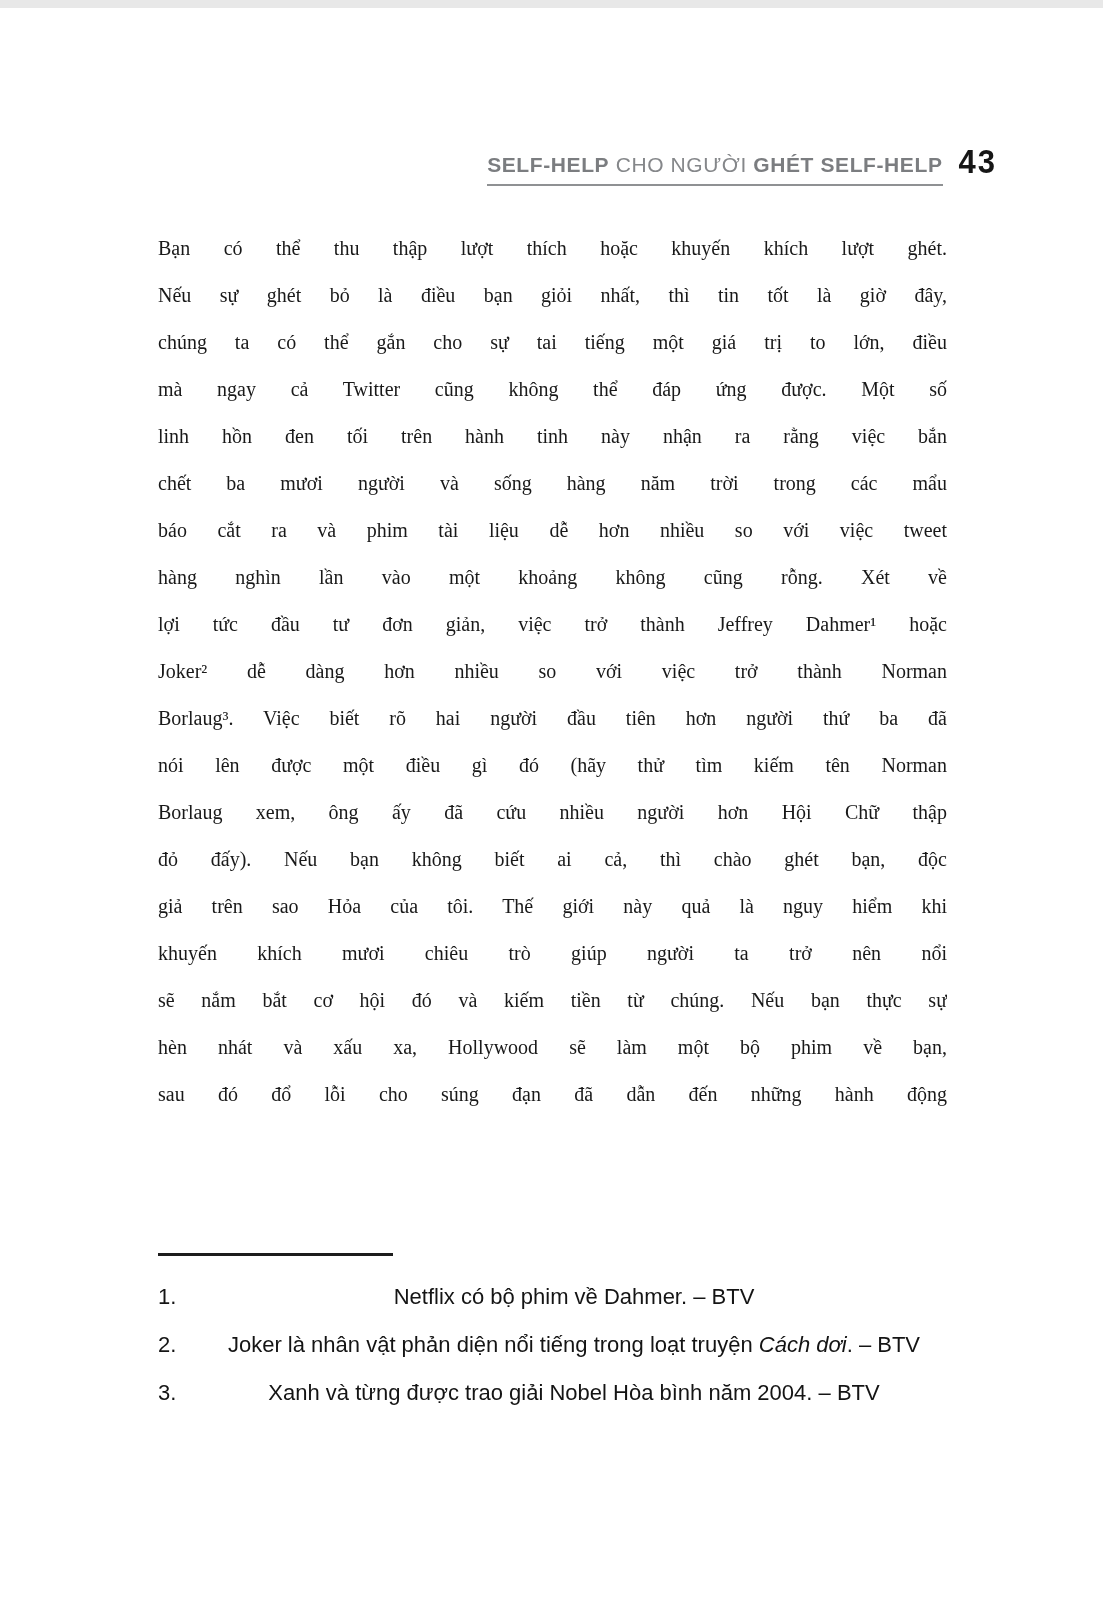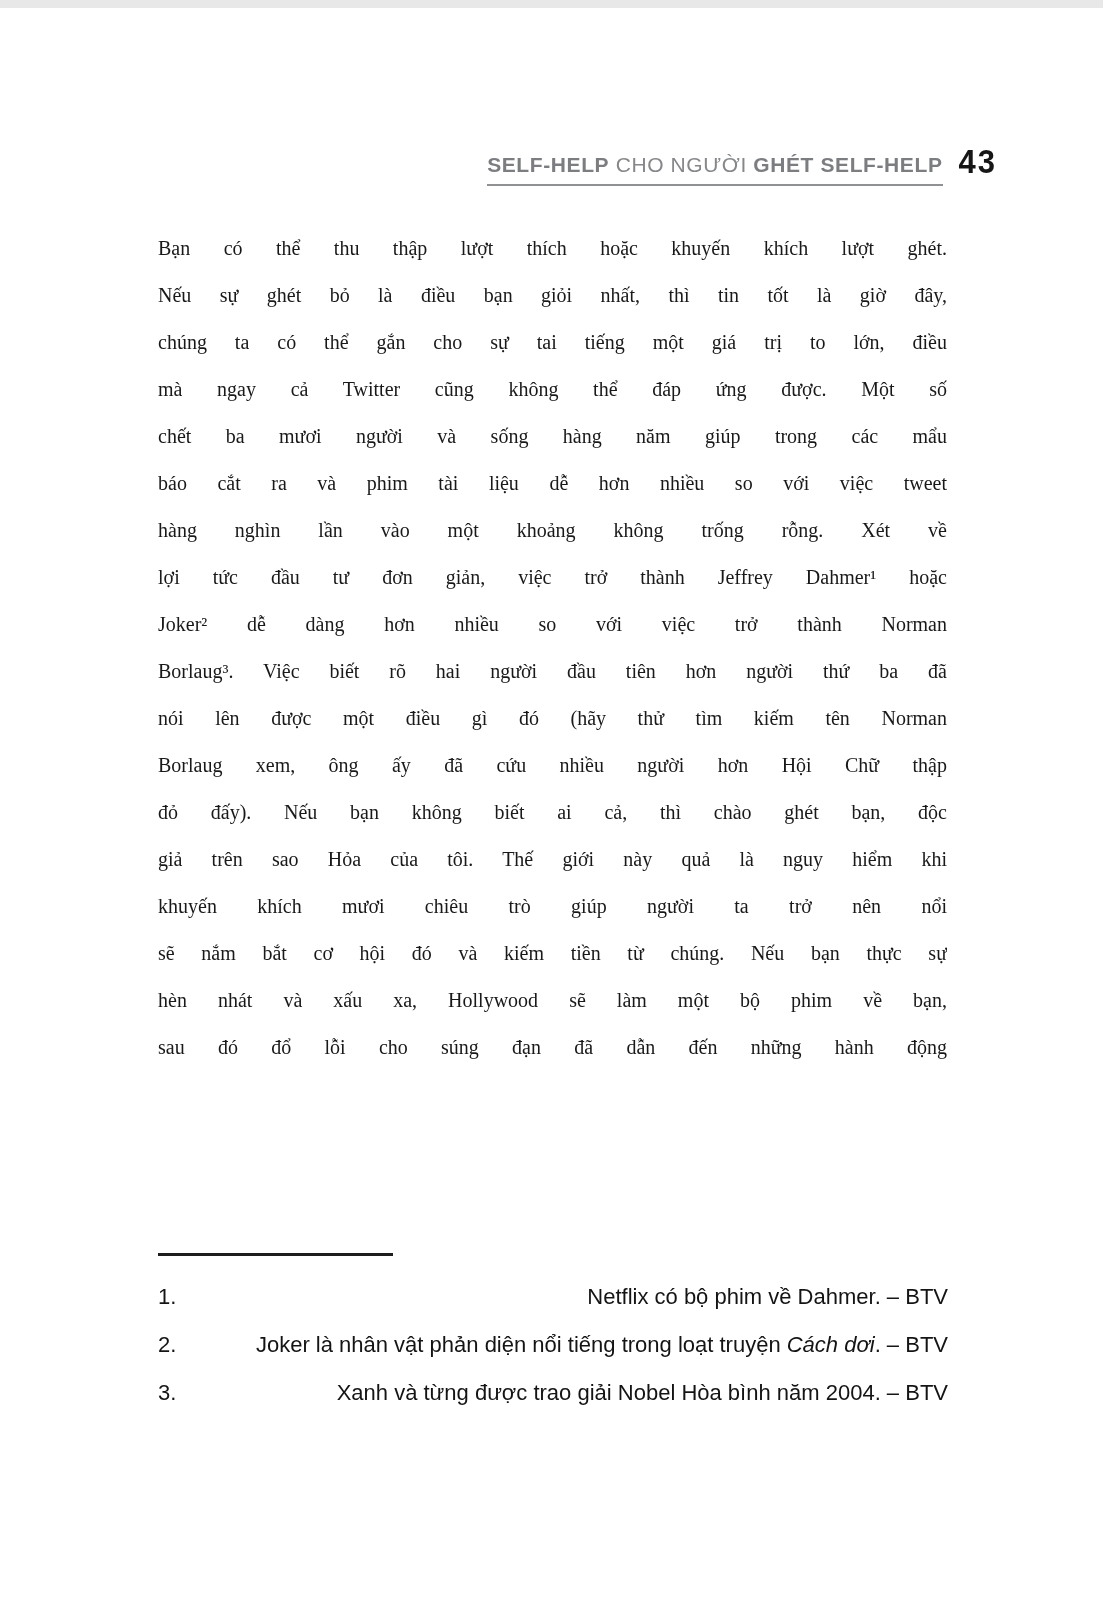--- a/index.html
+++ b/index.html
@@ -69,42 +69,43 @@
   }
   .footnote{
     display:flex;
     margin-bottom:14px;
   }
   .fn-number{
     width:42px;
     flex:0 0 42px;
   }
   .fn-body{flex:1 1 auto;}
-  .fn-line{text-align:right;}
+  .fn-line{text-align:center;}
   .fn-line.just{text-align:justify;text-align-last:justify;}
   .fn-italic{font-style:italic;}
 </style>
 </head>
 <body>
 
 <div class="page">
 
   <div class="header">
     <div class="header-title"><span class="seg-bold">SELF-HELP</span><span class="seg-normal"> CHO NGƯỜI </span><span class="seg-bold">GHÉT SELF-HELP</span></div>
     <div class="page-number">43</div>
   </div>
 
   <div class="body-text">
       <div class="body-line">Bạn có thể thu thập lượt thích hoặc khuyến khích lượt ghét.</div>
       <div class="body-line">Nếu sự ghét bỏ là điều bạn giỏi nhất, thì tin tốt là giờ đây,</div>
       <div class="body-line">chúng ta có thể gắn cho sự tai tiếng một giá trị to lớn, điều</div>
       <div class="body-line">mà ngay cả Twitter cũng không thể đáp ứng được. Một số</div>
-      <div class="body-line">chết ba mươi người và sống hàng năm giúp trong các mẩu</div>
+      <div class="body-line">linh hồn đen tối trên hành tinh này nhận ra rằng việc bắn</div>
+      <div class="body-line">chết ba mươi người và sống hàng năm trời trong các mẩu</div>
       <div class="body-line">báo cắt ra và phim tài liệu dễ hơn nhiều so với việc tweet</div>
-      <div class="body-line">hàng nghìn lần vào một khoảng không trống rỗng. Xét về</div>
+      <div class="body-line">hàng nghìn lần vào một khoảng không cũng rỗng. Xét về</div>
       <div class="body-line">lợi tức đầu tư đơn giản, việc trở thành Jeffrey Dahmer¹ hoặc</div>
       <div class="body-line">Joker² dễ dàng hơn nhiều so với việc trở thành Norman</div>
       <div class="body-line">Borlaug³. Việc biết rõ hai người đầu tiên hơn người thứ ba đã</div>
       <div class="body-line">nói lên được một điều gì đó (hãy thử tìm kiếm tên Norman</div>
       <div class="body-line">Borlaug xem, ông ấy đã cứu nhiều người hơn Hội Chữ thập</div>
       <div class="body-line">đỏ đấy). Nếu bạn không biết ai cả, thì chào ghét bạn, độc</div>
       <div class="body-line">giả trên sao Hỏa của tôi. Thế giới này quả là nguy hiểm khi</div>
       <div class="body-line">khuyến khích mươi chiêu trò giúp người ta trở nên nổi</div>
       <div class="body-line">sẽ nắm bắt cơ hội đó và kiếm tiền từ chúng. Nếu bạn thực sự</div>
       <div class="body-line">hèn nhát và xấu xa, Hollywood sẽ làm một bộ phim về bạn,</div>

